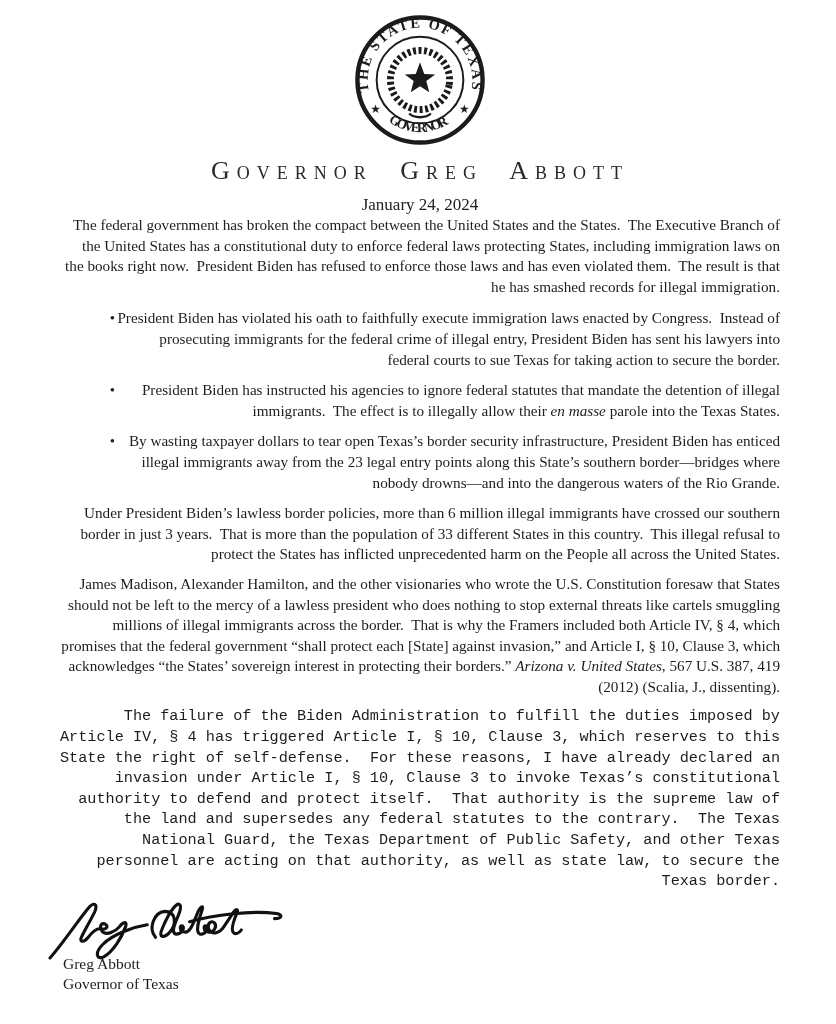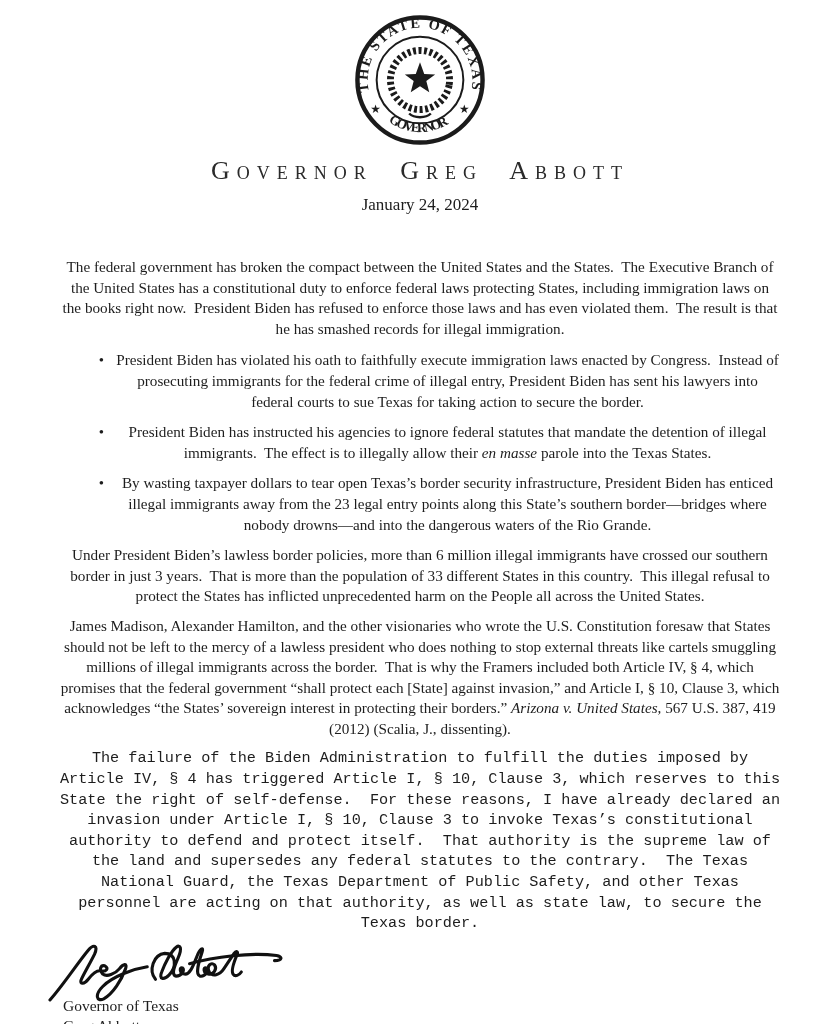--- a/index.html
+++ b/index.html
@@ -29,24 +29,23 @@
     font-weight: 400;
   }
   .letter-date {
     margin-top: 9px;
     text-align: center;
     font-size: 17px;
     color: #1d1d1d;
   }
   
   .letter-body {
-    margin-top: 42px;
     font-size: 15.2px;
     line-height: 20.6px;
-    text-align: center;
+    text-align: right;
   }
   .para { margin-bottom: 9px; white-space: pre-wrap; }
   .para:last-child { margin-bottom: 0; font-family: Liberation Mono, monospace; }
   .bullet-list { margin: 11px 0 10px 0; }
   .bullet-row { display: flex; margin-bottom: 10px; }
   .bullet-marker {
     width: 27px;
     margin-left: 28px;
     flex: 0 0 27px;
     font-size: 15px;
@@ -125,18 +124,18 @@
 
   <div class="signature-block">
     <svg class="signature-svg" width="250" height="60" viewBox="0 0 240 58">
       <g fill="none" stroke="#111" stroke-width="3" stroke-linecap="round" stroke-linejoin="round">
         <path d="M3,56 C14,44 30,20 40,8 C45,2 50,3 46,12 C41,22 35,32 33,37 C32,41 36,41 40,36 C44,31 48,27 52,28 C58,29 60,25 56,23 C52,22 50,27 54,31 C58,34 66,31 70,26 C74,21 78,20 76,26 C72,37 64,50 55,55 C48,58 46,51 54,43 C64,33 84,26 97,24"></path>
         <path d="M105,36 C98,28 103,12 114,11 C125,11 126,24 118,32 C113,37 108,36 111,29 C114,21 120,9 125,5 C129,2 131,6 127,15 C123,24 120,32 125,33 C130,33 134,27 131,25 C128,24 128,30 133,31 C138,32 141,24 145,14 C148,6 152,4 150,10 C147,19 143,31 148,33 C153,34 157,27 154,25 C151,24 151,30 156,31 C161,32 165,26 162,22 C159,19 154,23 157,29 C160,34 167,32 171,26 C175,20 179,14 181,11 C183,8 185,9 184,12 C181,19 178,28 180,31 C182,34 186,32 188,29"></path>
         <path d="M138,21 C162,14 198,10 222,13 C228,14 228,18 220,18"></path>
       </g>
     </svg>
     <div class="signatory">
+      <div>Greg Abbott</div>
       <div>Governor of Texas</div>
-      <div>Greg Abbott</div>
     </div>
   </div>
 
 </div>
 
 </body></html>

